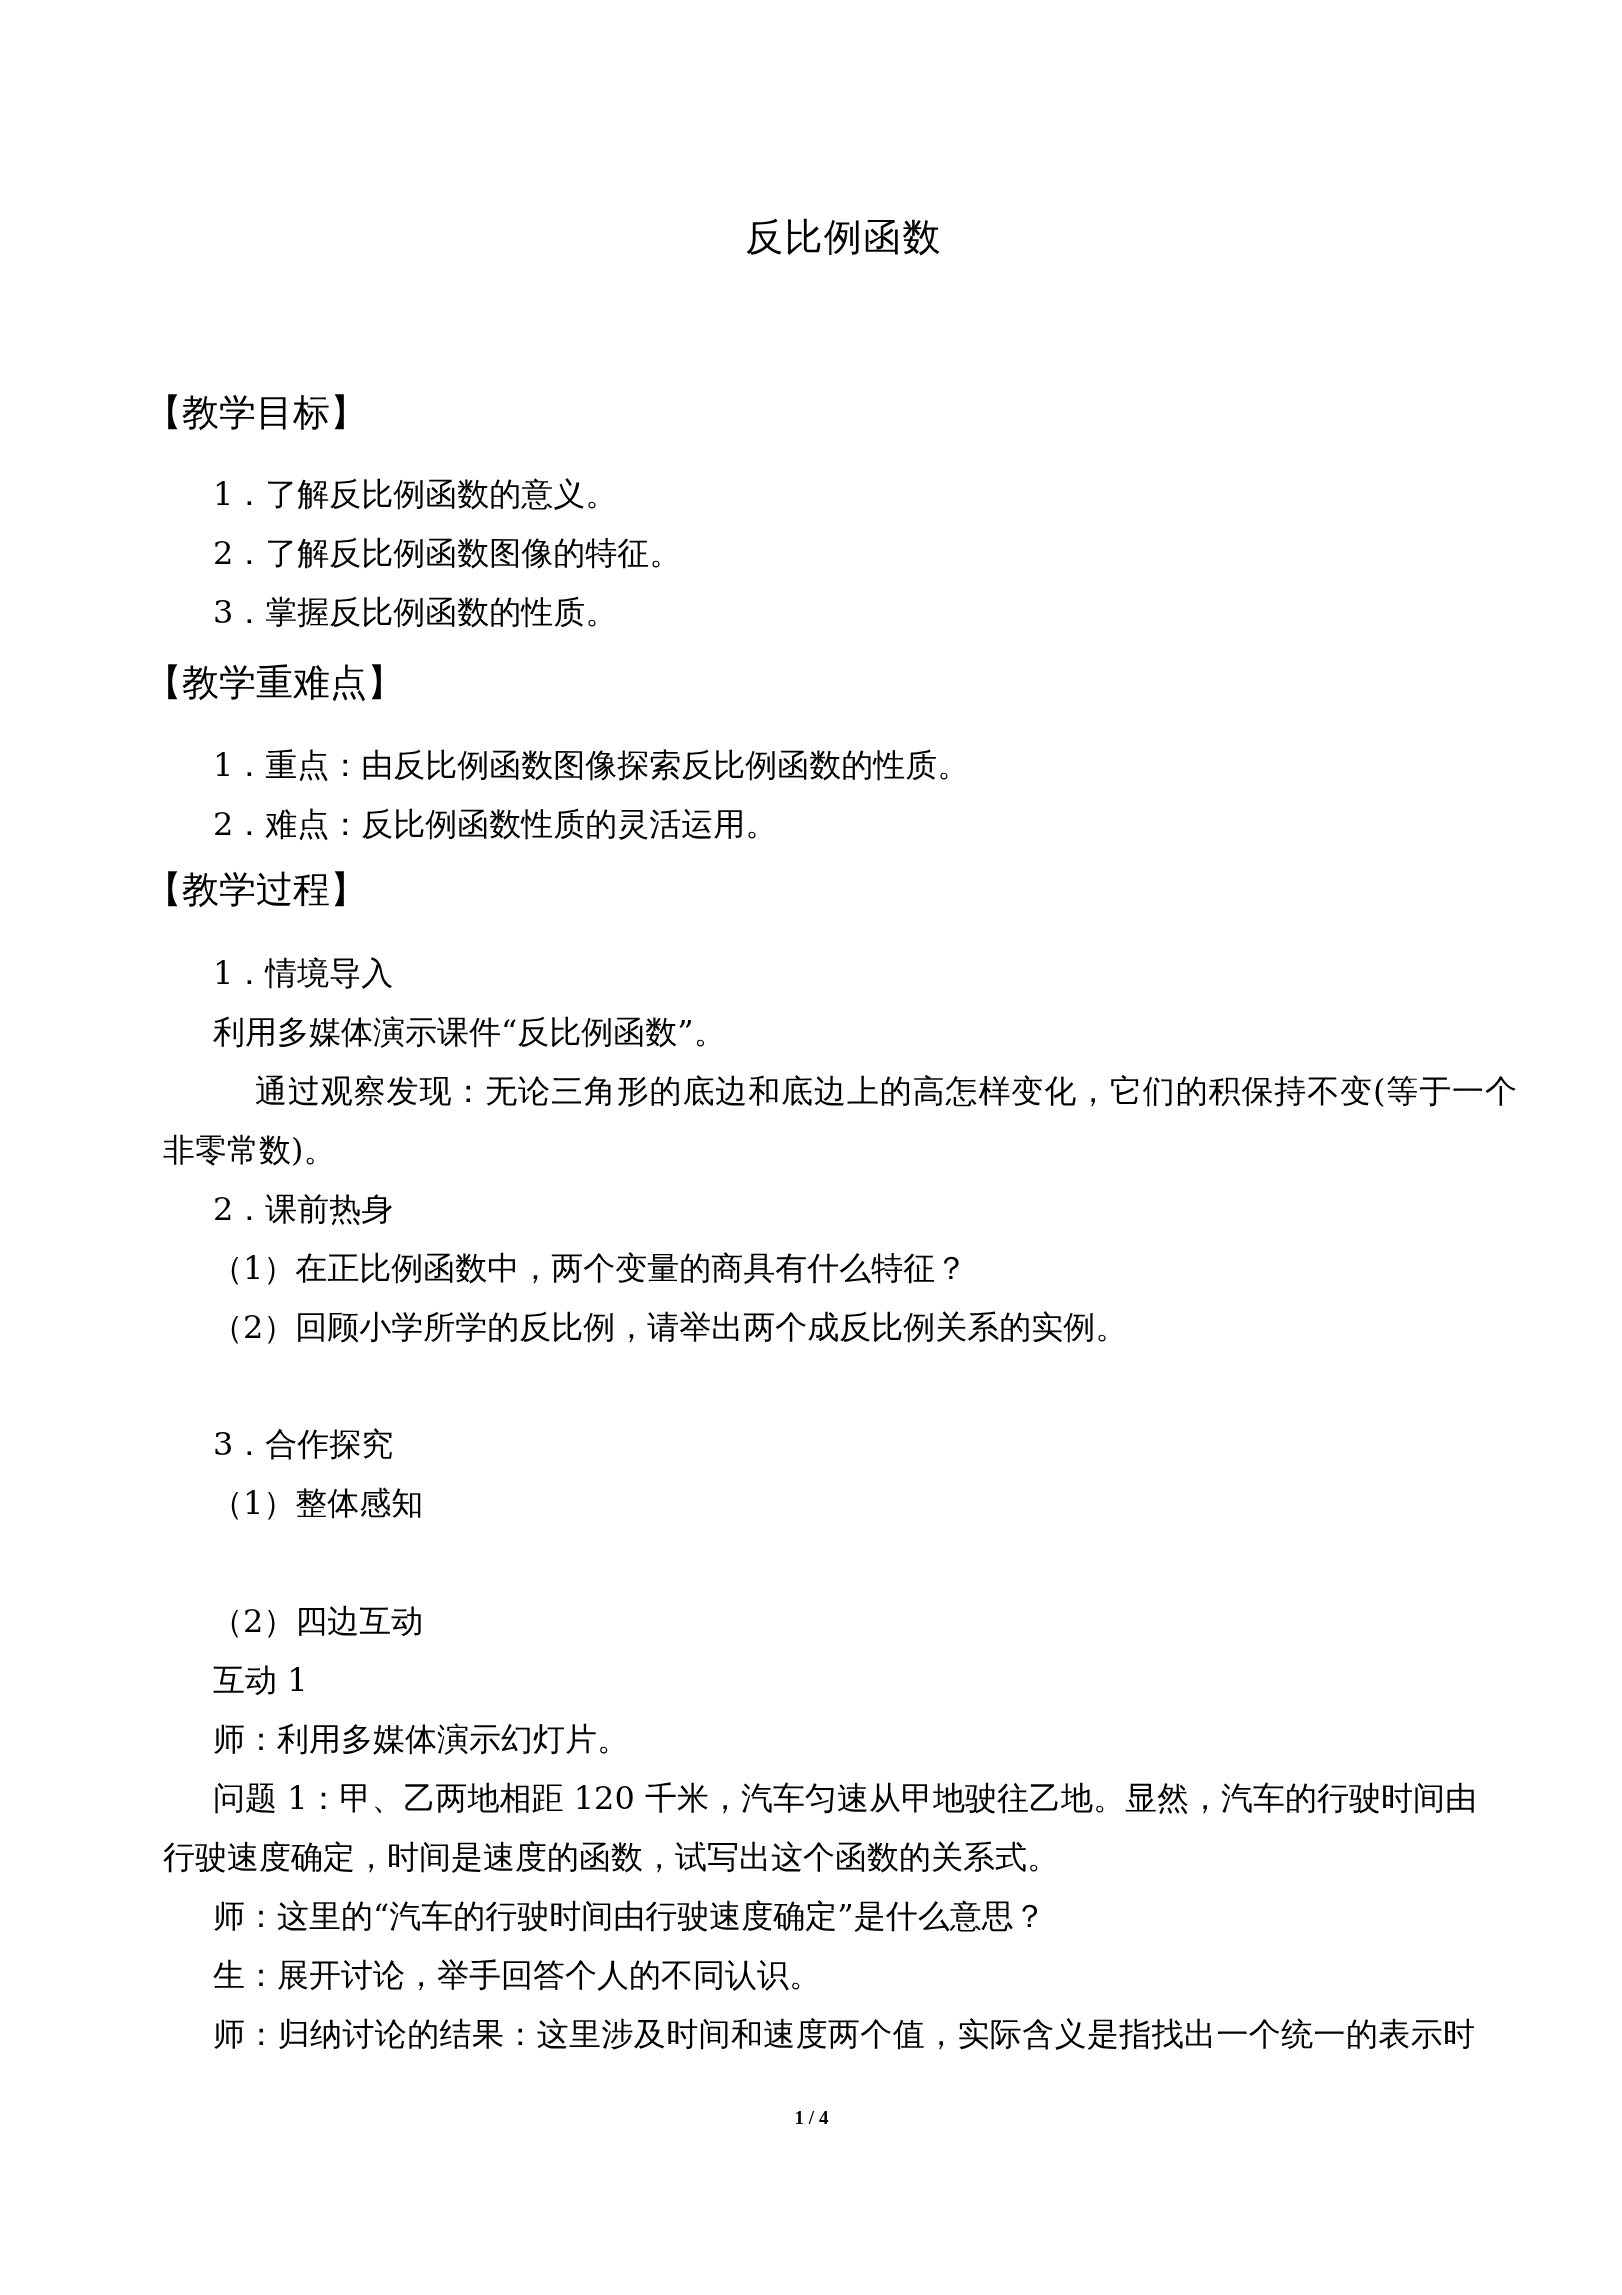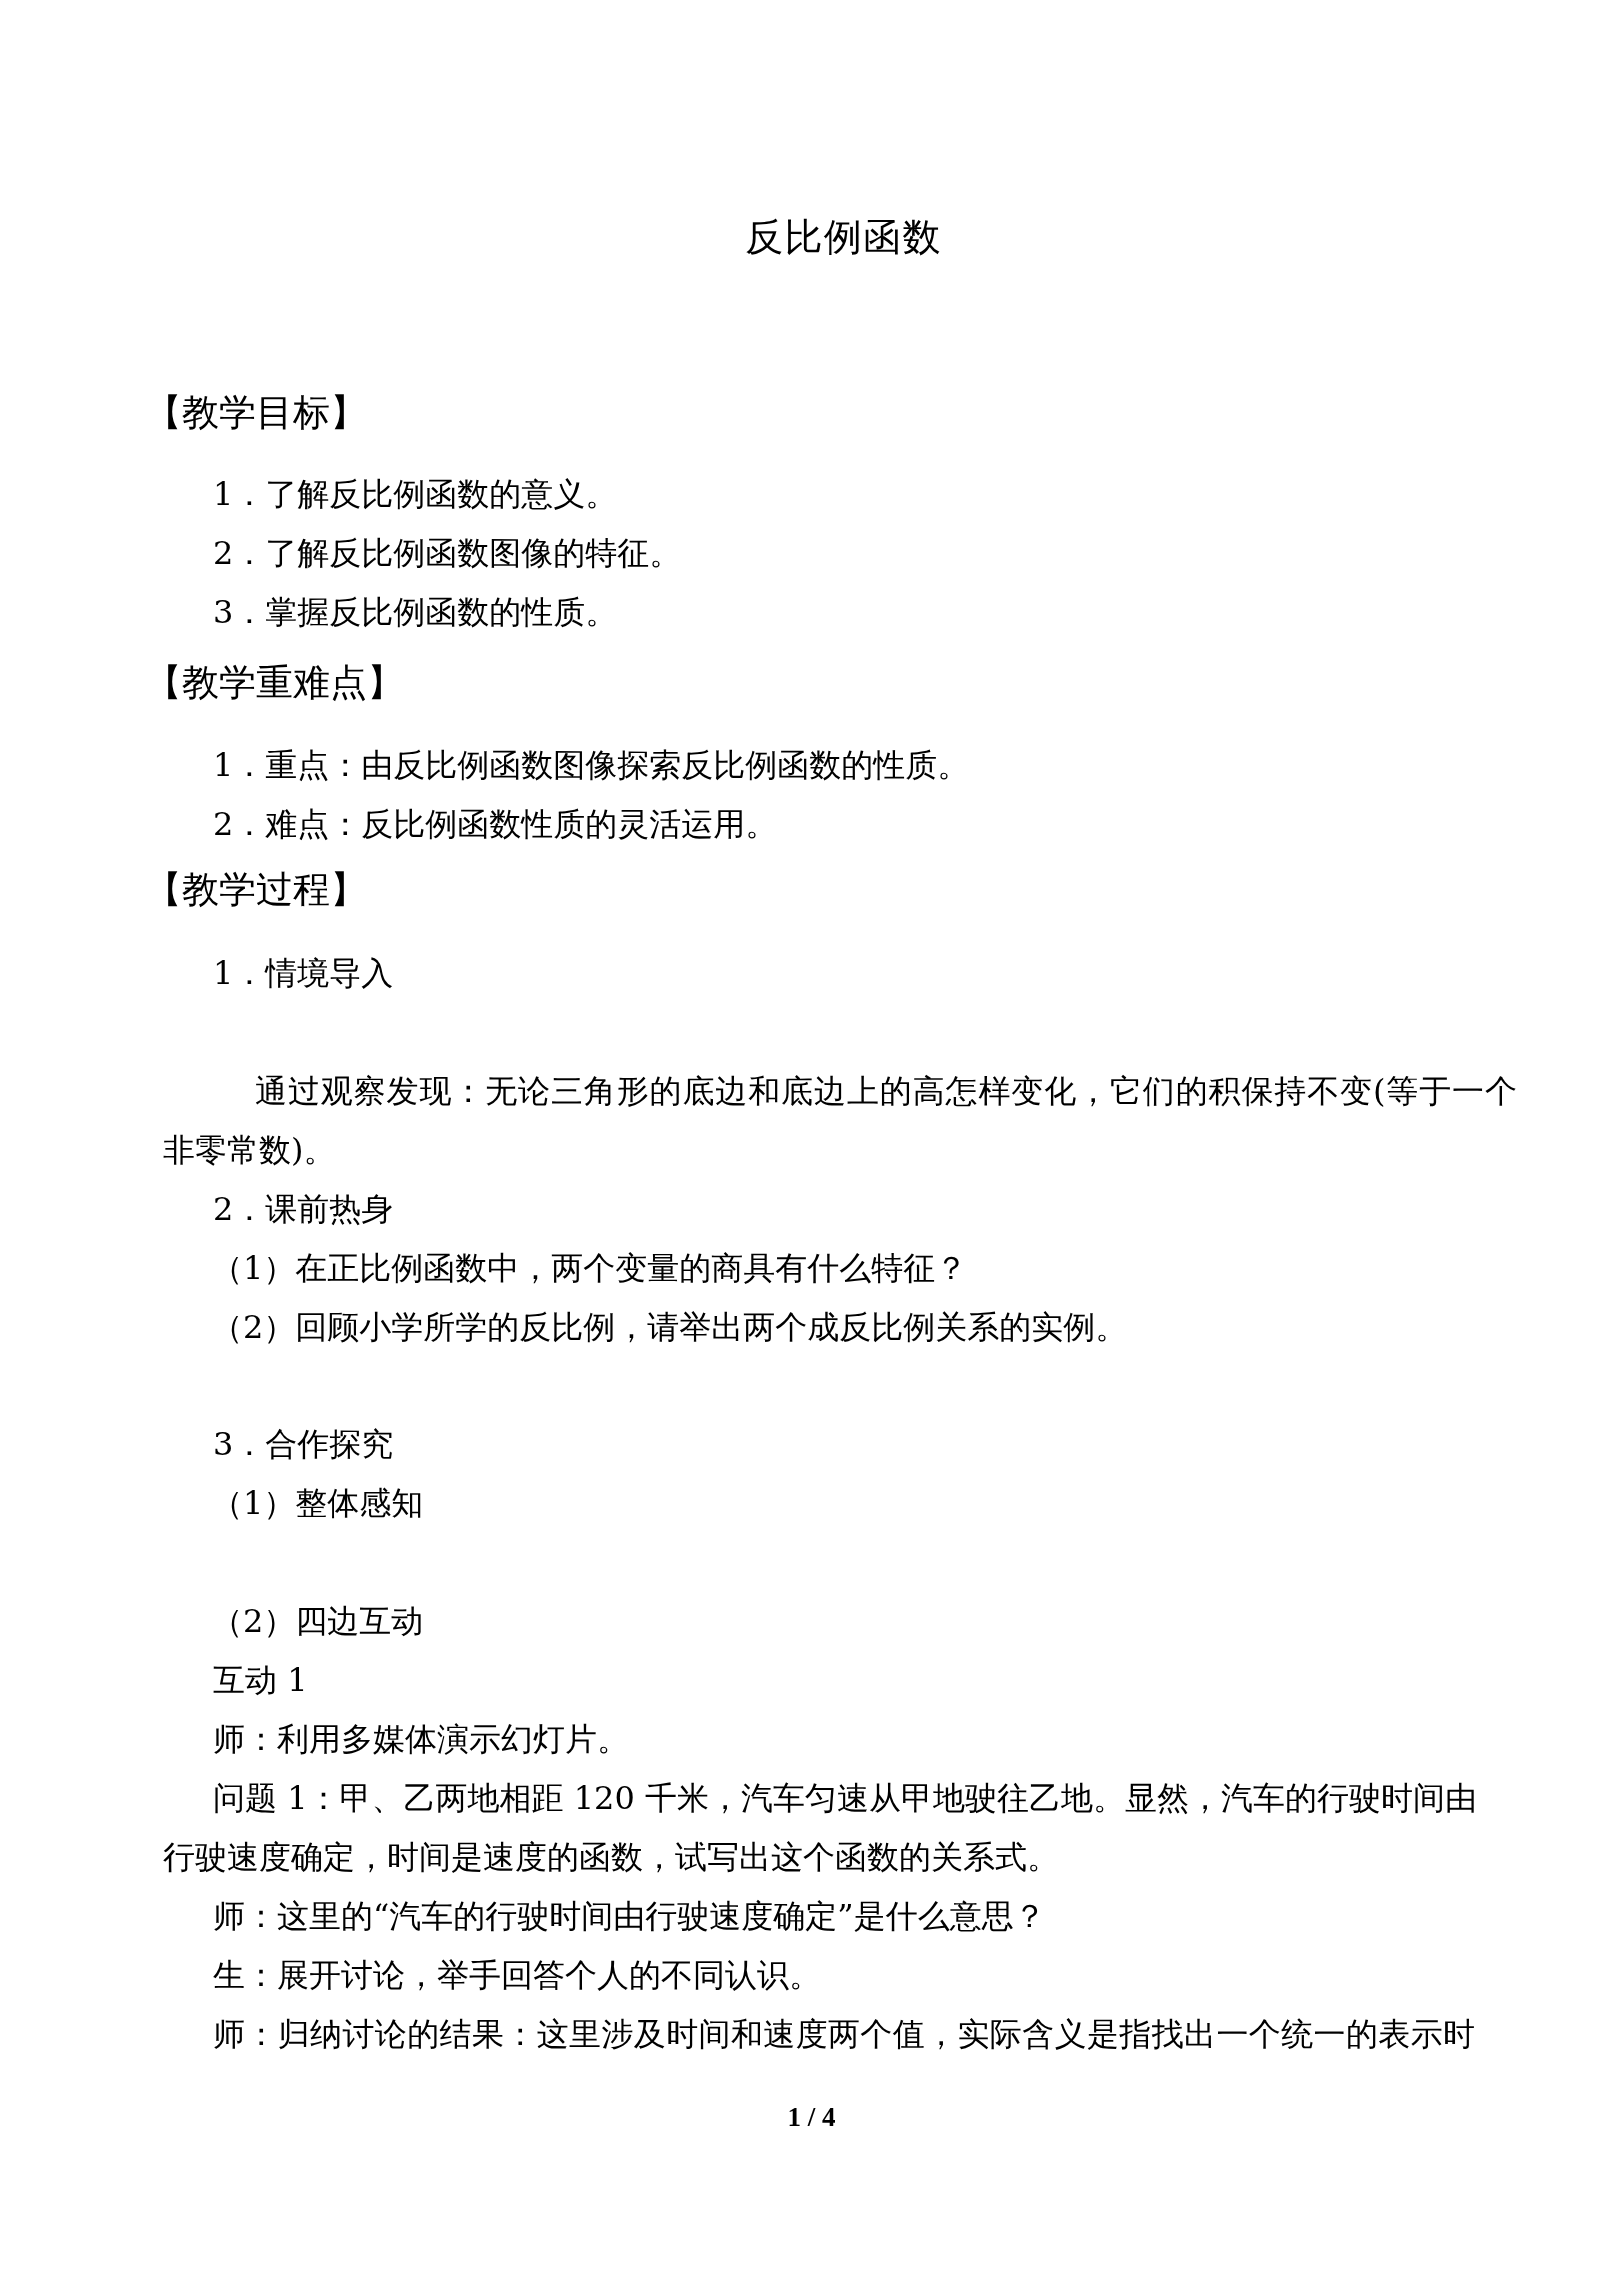--- a/index.html
+++ b/index.html
@@ -17,21 +17,21 @@
     position: absolute; left: 145px; font-size: 37px; line-height: 53px;
     white-space: nowrap;
   }
   .line {
     position: absolute; font-size: 32px; line-height: 40px; white-space: nowrap;
   }
   .indent { left: 213px; }
   .flush { left: 163px; }
   .footer {
     position: absolute; top: 2103px; left: 0; width: 1623px; text-align: center;
-    font-size: 27px; font-weight: bold; line-height: 29px;
+    font-size: 19px; font-weight: bold; line-height: 29px;
     font-family: "Liberation Serif", "DejaVu Serif", serif;
   }
 </style>
 </head>
 <body>
 
 <div class="page">
 
   <div class="title">反比例函数</div>
 
@@ -39,20 +39,21 @@
   <div class="line indent" style="top:474px;">1．了解反比例函数的意义。</div>
   <div class="line indent" style="top:533px;">2．了解反比例函数图像的特征。</div>
   <div class="line indent" style="top:592px;">3．掌握反比例函数的性质。</div>
 
   <div class="heading" style="top:656px;">【教学重难点】</div>
   <div class="line indent" style="top:745px;">1．重点：由反比例函数图像探索反比例函数的性质。</div>
   <div class="line indent" style="top:804px;">2．难点：反比例函数性质的灵活运用。</div>
 
   <div class="heading" style="top:863px;">【教学过程】</div>
   <div class="line indent" style="top:953px;">1．情境导入</div>
+  <div class="line indent" style="top:1012px;">利用多媒体演示课件“反比例函数”。</div>
   <div class="line indent" style="top:1071px; width:1262px; text-align:justify; text-align-last:justify;margin-left:42px;">通过观察发现：无论三角形的底边和底边上的高怎样变化，它们的积保持不变(等于一个</div>
   <div class="line flush" style="top:1130px;">非零常数)。</div>
   <div class="line indent" style="top:1189px;">2．课前热身</div>
   <div class="line" style="left:211px; top:1248px;">（1）在正比例函数中，两个变量的商具有什么特征？</div>
   <div class="line" style="left:211px; top:1307px;">（2）回顾小学所学的反比例，请举出两个成反比例关系的实例。</div>
   <div class="line indent" style="top:1424px;">3．合作探究</div>
   <div class="line" style="left:211px; top:1483px;">（1）整体感知</div>
   <div class="line" style="left:211px; top:1601px;">（2）四边互动</div>
   <div class="line indent" style="top:1660px;">互动 1</div>
   <div class="line indent" style="top:1719px;">师：利用多媒体演示幻灯片。</div>

